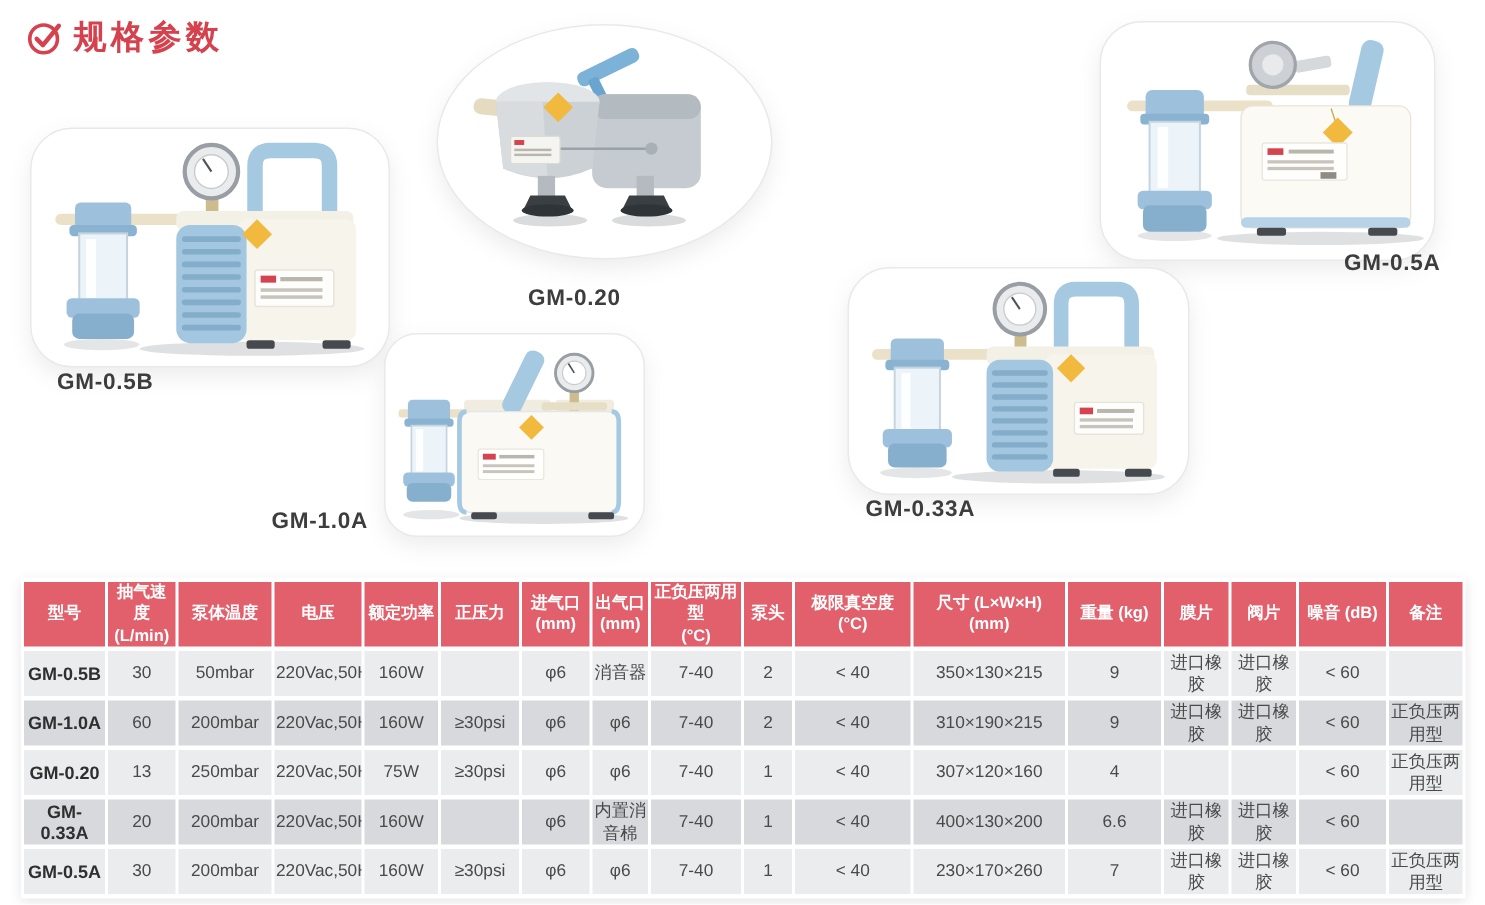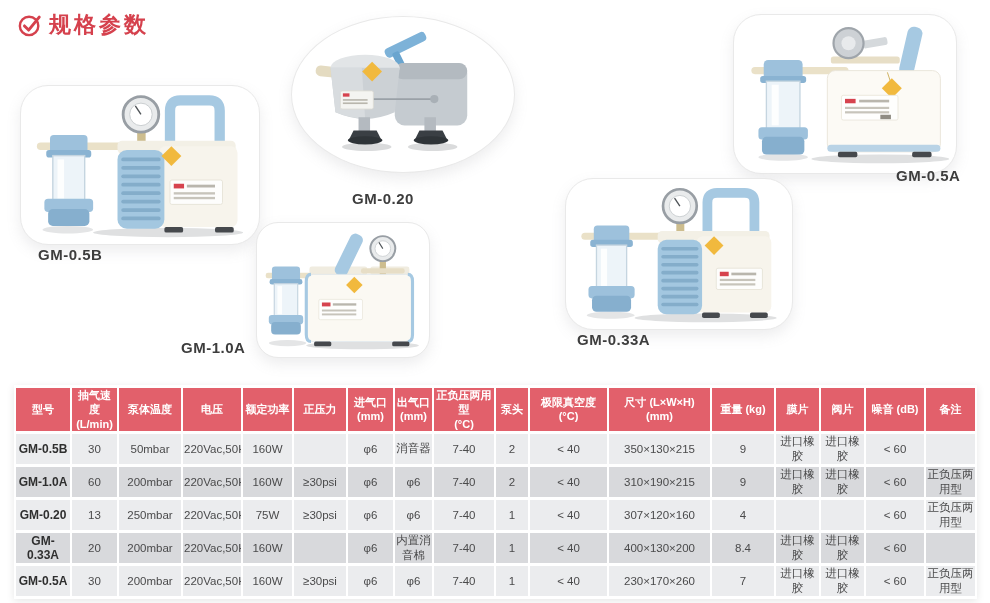--- a/index.html
+++ b/index.html
@@ -341,21 +341,21 @@
         <td>200mbar</td>
         <td>220Vac,50Hz</td>
         <td>160W</td>
         <td></td>
         <td>φ6</td>
         <td>内置消音棉</td>
         <td>7-40</td>
         <td>1</td>
         <td>&lt; 40</td>
         <td>400×130×200</td>
-        <td>8.4</td>
+        <td>6.6</td>
         <td>进口橡胶</td>
         <td>进口橡胶</td>
         <td>&lt; 60</td>
         <td></td>
       </tr>
       <tr>
         <td class="model">GM-0.5A</td>
         <td>30</td>
         <td>200mbar</td>
         <td>220Vac,50Hz</td>

